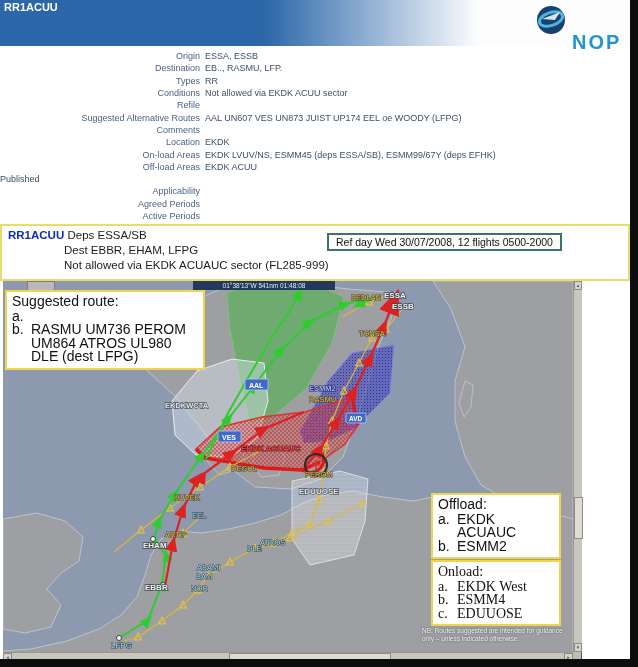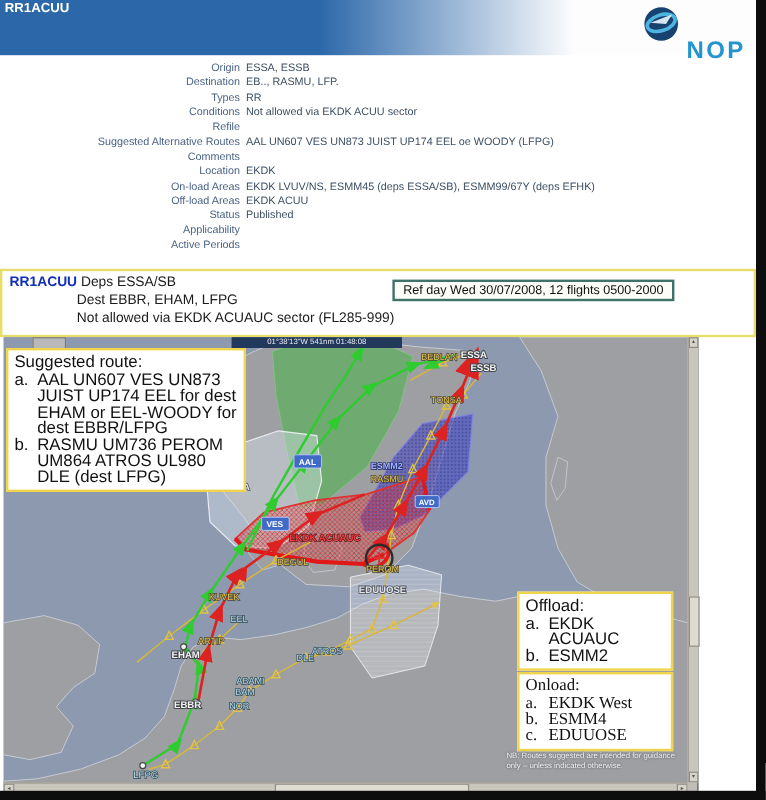--- a/index.html
+++ b/index.html
@@ -112,25 +112,28 @@
     </div>
   <div class="form-row">
       <span class="form-label">On-load Areas</span>
       <span class="form-value">EKDK LVUV/NS, ESMM45 (deps ESSA/SB), ESMM99/67Y (deps EFHK)</span>
     </div>
   <div class="form-row">
       <span class="form-label">Off-load Areas</span>
       <span class="form-value">EKDK ACUU</span>
     </div>
   <div class="form-row">
-      <span class="form-label">Status</span>
       <span class="form-value">Published</span>
     </div>
   <div class="form-row">
       <span class="form-label">Applicability</span>
+      <span class="form-value"></span>
+    </div>
+  <div class="form-row">
+      <span class="form-label">Agreed Periods</span>
       <span class="form-value"></span>
     </div>
   <div class="form-row">
       <span class="form-label">Active Periods</span>
       <span class="form-value"></span>
     </div>
 </div>
 
 <div class="summary">
   <div class="s-line1">
@@ -246,21 +249,20 @@
     <text class="lc" x="108" y="367" font-size="8">LFPG</text>
   </svg>
 
   <div class="map-ctrl"></div>
   <div class="map-status">01°38'13"W   541nm  01:48:08</div>
 
   <div class="ybox sugg">
     <div class="bx-title">Suggested route:</div>
     <div class="bx-item">
       <span class="bx-key">a.</span>
-      <span class="bx-text">AAL UN607 VES UN873 JUIST UP174 EEL for dest EHAM or EEL-WOODY for dest EBBR/LFPG</span>
     </div>
     <div class="bx-item">
       <span class="bx-key">b.</span>
       <span class="bx-text">RASMU UM736 PEROM UM864 ATROS UL980 DLE (dest LFPG)</span>
     </div>
   </div>
 
   <div class="ybox offl">
     <div class="bx-title">Offload:</div>
     <div class="bx-item">

